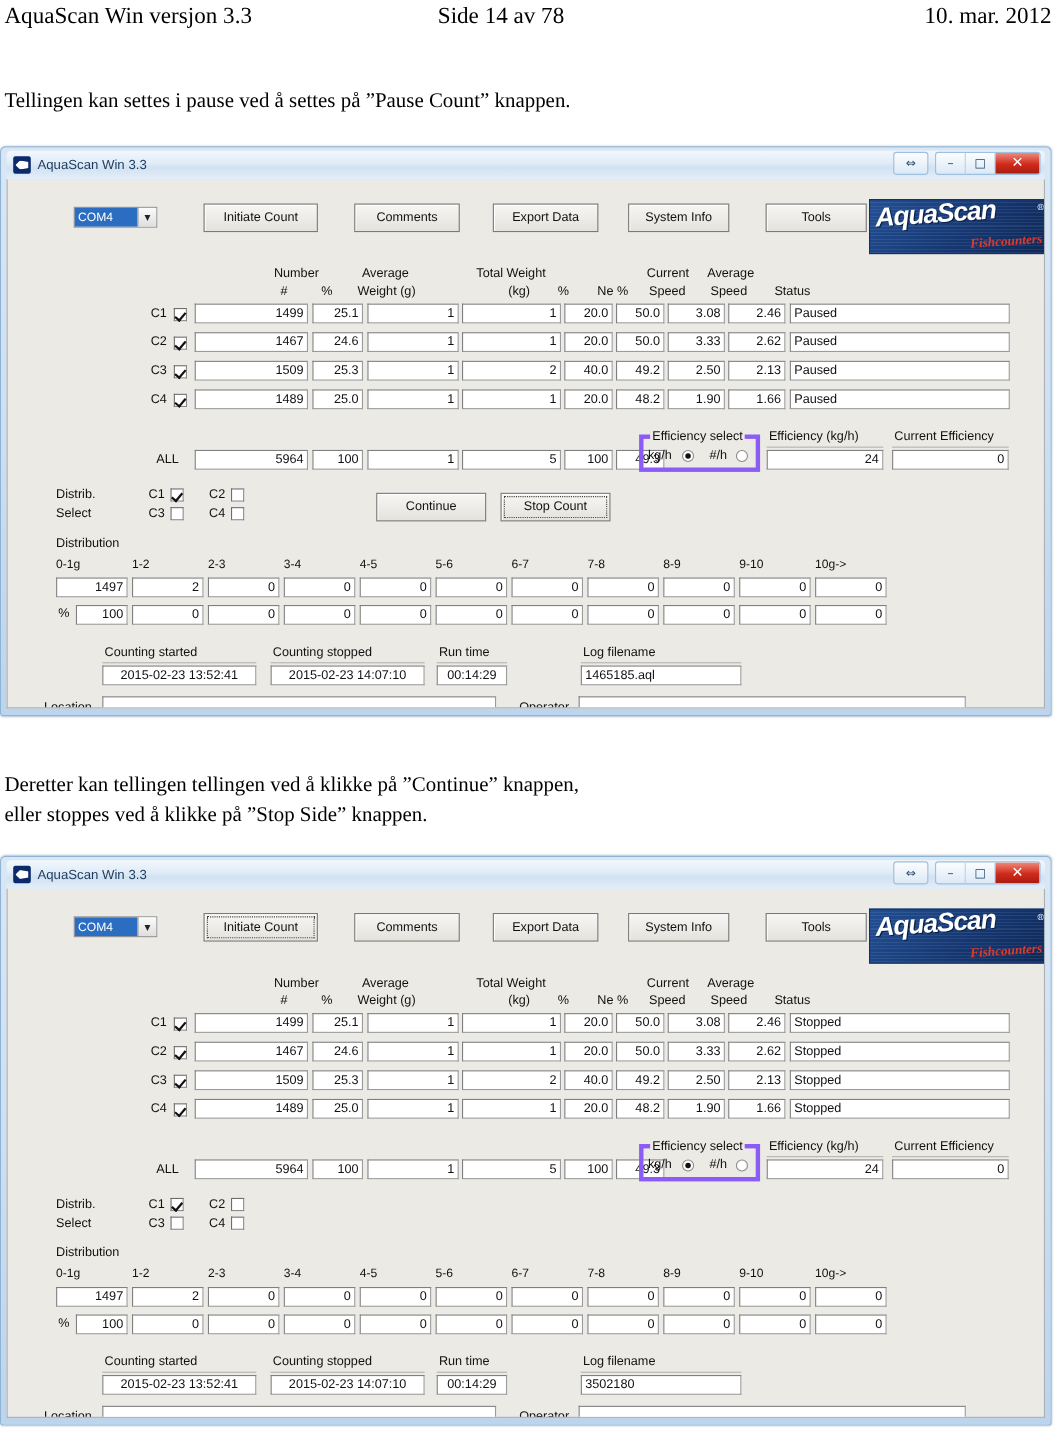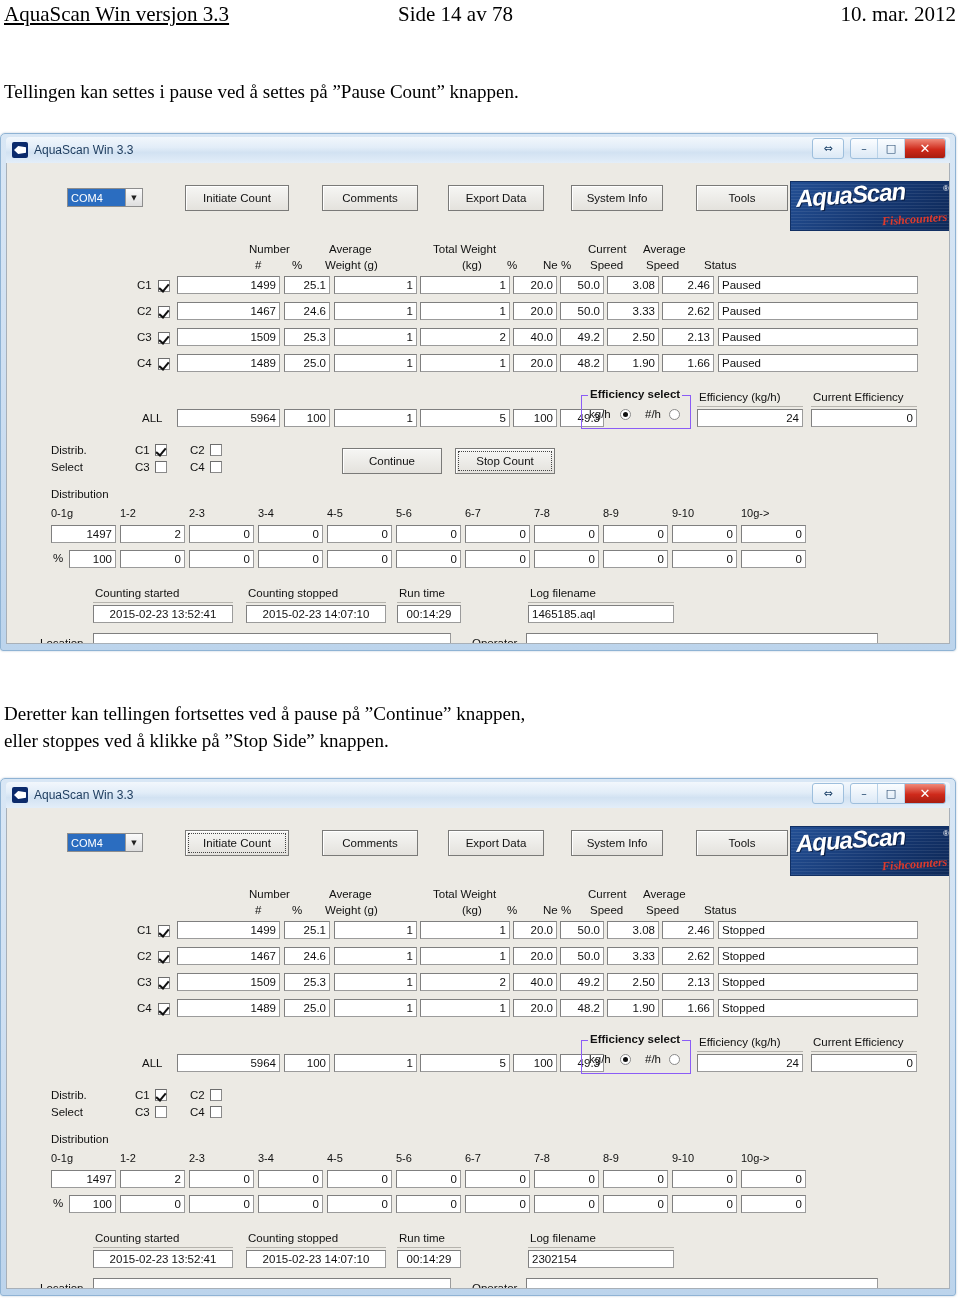--- a/index.html
+++ b/index.html
@@ -19,21 +19,21 @@
   .page-header {
     position: absolute;
     left: 0; top: 0;
     width: 960px; height: 30px;
     display: flex;
     align-items: flex-start;
     font-family: "Liberation Serif", serif;
     font-size: 21px;
     color: #000;
   }
-  .ph-left   { position: absolute; left: 4px;  top: 2px; white-space: nowrap; text-decoration: underline; }
+  .ph-left   { position: absolute; left: 4px;  top: 2px; white-space: nowrap; }
   .ph-center { position: absolute; left: 398px; top: 2px; white-space: nowrap; }
   .ph-right  { position: absolute; right: 4px; top: 2px; white-space: nowrap; }
 
   .body-text {
     position: absolute;
     font-family: "Liberation Serif", serif;
     font-size: 19px;
     color: #000;
     line-height: 27px;
     white-space: nowrap;
@@ -279,23 +279,22 @@
     content: "";
     position: absolute;
     left: 2px; top: 2px;
     width: 5px; height: 5px;
     border-radius: 50%;
     background: #111;
   }
 
   .grp {
     position: absolute;
-    border: 1px solid #8b5cf6;
+    border: 4px solid #8b5cf6;
     box-sizing: border-box;
-    font-weight: bold;
   }
   .grp-title {
     position: absolute;
     top: -8px; left: 6px;
     background: #eceae4;
     padding: 0 2px;
     font-family: "Liberation Sans", sans-serif;
     font-size: 11.5px;
     color: #111;
     white-space: nowrap;
@@ -513,21 +512,21 @@
 
     <div class="lbl" style="left:33px; top:474px;">Location</div>
     <div class="fld l" style="left:86px; top:470px; width:358px;"></div>
 
     <div class="lbl" style="left:465px; top:474px;">Operator</div>
     <div class="fld l" style="left:519px; top:470px; width:352px;"></div>
 
   </div>
 </div>
 
-<div class="body-text" style="left:4px; top:700px;">Deretter kan tellingen fortsettes ved å pause på ”Continue” knappen,</div>
+<div class="body-text" style="left:4px; top:700px;">Deretter kan tellingen tellingen ved å klikke på ”Continue” knappen,</div>
 <div class="body-text" style="left:4px; top:727px;">eller stoppes ved å klikke på ”Stop Side” knappen.</div>
 
 <div class="win" id="win2" style="top:778px;">
 
   <div class="win-titlebar">
     <div class="win-icon"></div>
     <div class="win-title">AquaScan Win 3.3</div>
     <div class="win-btns">
       <div class="wb-resize">⇔</div>
       <div class="wb-group">
@@ -703,21 +702,21 @@
     <div class="lbl" style="left:241px; top:424px;">Counting stopped</div>
     <div class="hr-under" style="left:239px; top:439px; width:140px;"></div>
     <div class="fld" style="left:239px; top:442px; width:140px; justify-content:center;">2015-02-23 14:07:10</div>
 
     <div class="lbl" style="left:392px; top:424px;">Run time</div>
     <div class="hr-under" style="left:390px; top:439px; width:64px;"></div>
     <div class="fld" style="left:390px; top:442px; width:64px; justify-content:center;">00:14:29</div>
 
     <div class="lbl" style="left:523px; top:424px;">Log filename</div>
     <div class="hr-under" style="left:521px; top:439px; width:146px;"></div>
-    <div class="fld l" style="left:521px; top:442px; width:146px;">2302154</div>
+    <div class="fld l" style="left:521px; top:442px; width:146px;">3502180</div>
 
     <div class="lbl" style="left:33px; top:474px;">Location</div>
     <div class="fld l" style="left:86px; top:470px; width:358px;"></div>
 
     <div class="lbl" style="left:465px; top:474px;">Operator</div>
     <div class="fld l" style="left:519px; top:470px; width:352px;"></div>
 
   </div>
 </div>
 

